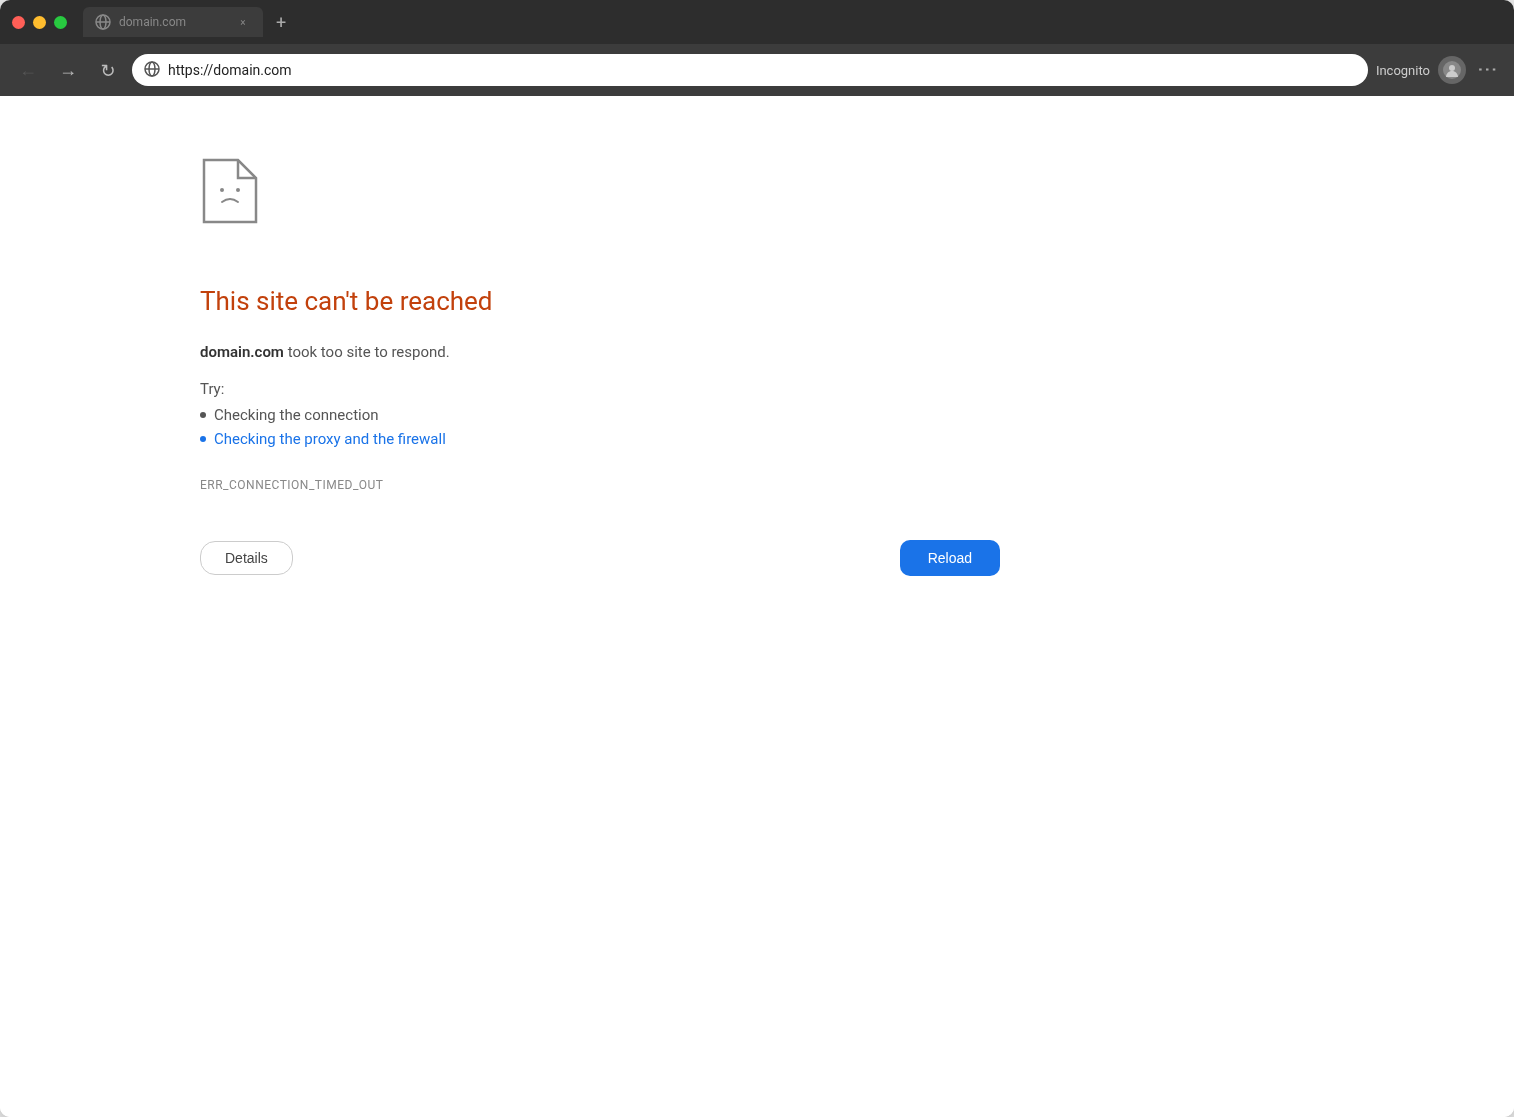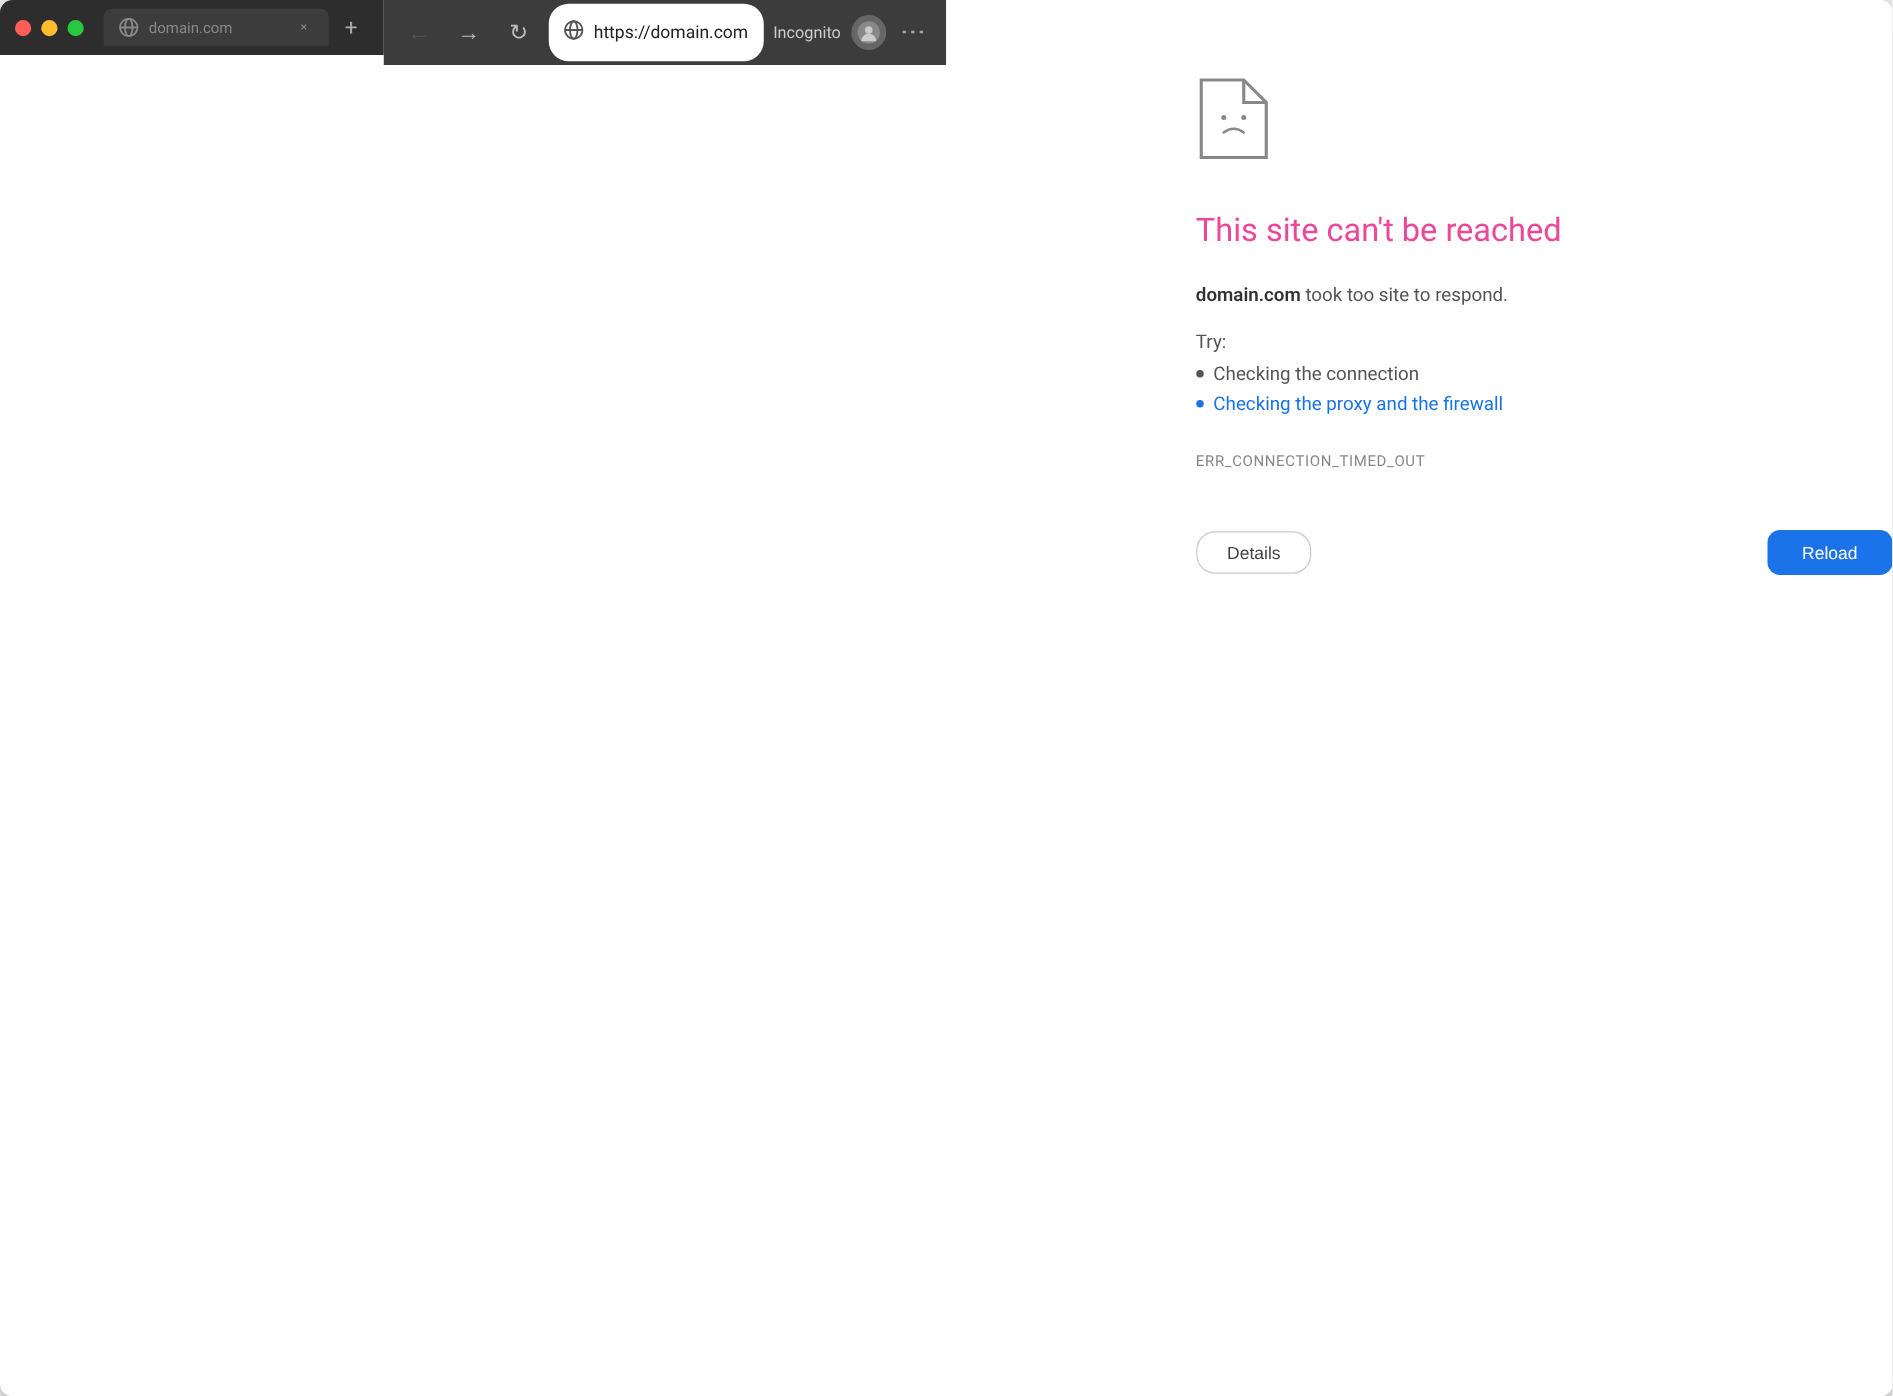--- a/index.html
+++ b/index.html
@@ -13,20 +13,21 @@
     }
 
     
     .browser-window {
       width: 1514px;
       height: 1117px;
       background: #fff;
       border-radius: 10px;
       overflow: hidden;
       display: flex;
+      flex-direction: column;
       box-shadow: 0 4px 20px rgba(0,0,0,0.3);
       justify-content: flex-end;
     }
 
     
     .title-bar {
       background: #2d2d2d;
       height: 44px;
       display: flex;
       align-items: center;
@@ -124,21 +125,21 @@
       font-size: 18px;
     }
 
     .nav-btn.disabled {
       color: #555;
       cursor: default;
     }
 
     .address-bar {
       flex: 1;
-      height: 46px;
+      height: 32px;
       background: #fff;
       border-radius: 16px;
       display: flex;
       align-items: center;
       padding: 0 12px;
       gap: 8px;
     }
 
     .address-bar-lock {
       font-size: 14px;
@@ -198,22 +199,23 @@
 
     .error-icon {
       width: 60px;
       height: 70px;
       margin-bottom: 40px;
     }
 
     .error-title {
       font-size: 26px;
       font-weight: 400;
-      color: #ec4899;
+      color: #c2410c;
       margin-bottom: 24px;
+      margin-top: 20px;
     }
 
     .error-description {
       font-size: 15px;
       color: #555;
       margin-bottom: 16px;
       line-height: 1.6;
     }
 
     .error-description strong {

